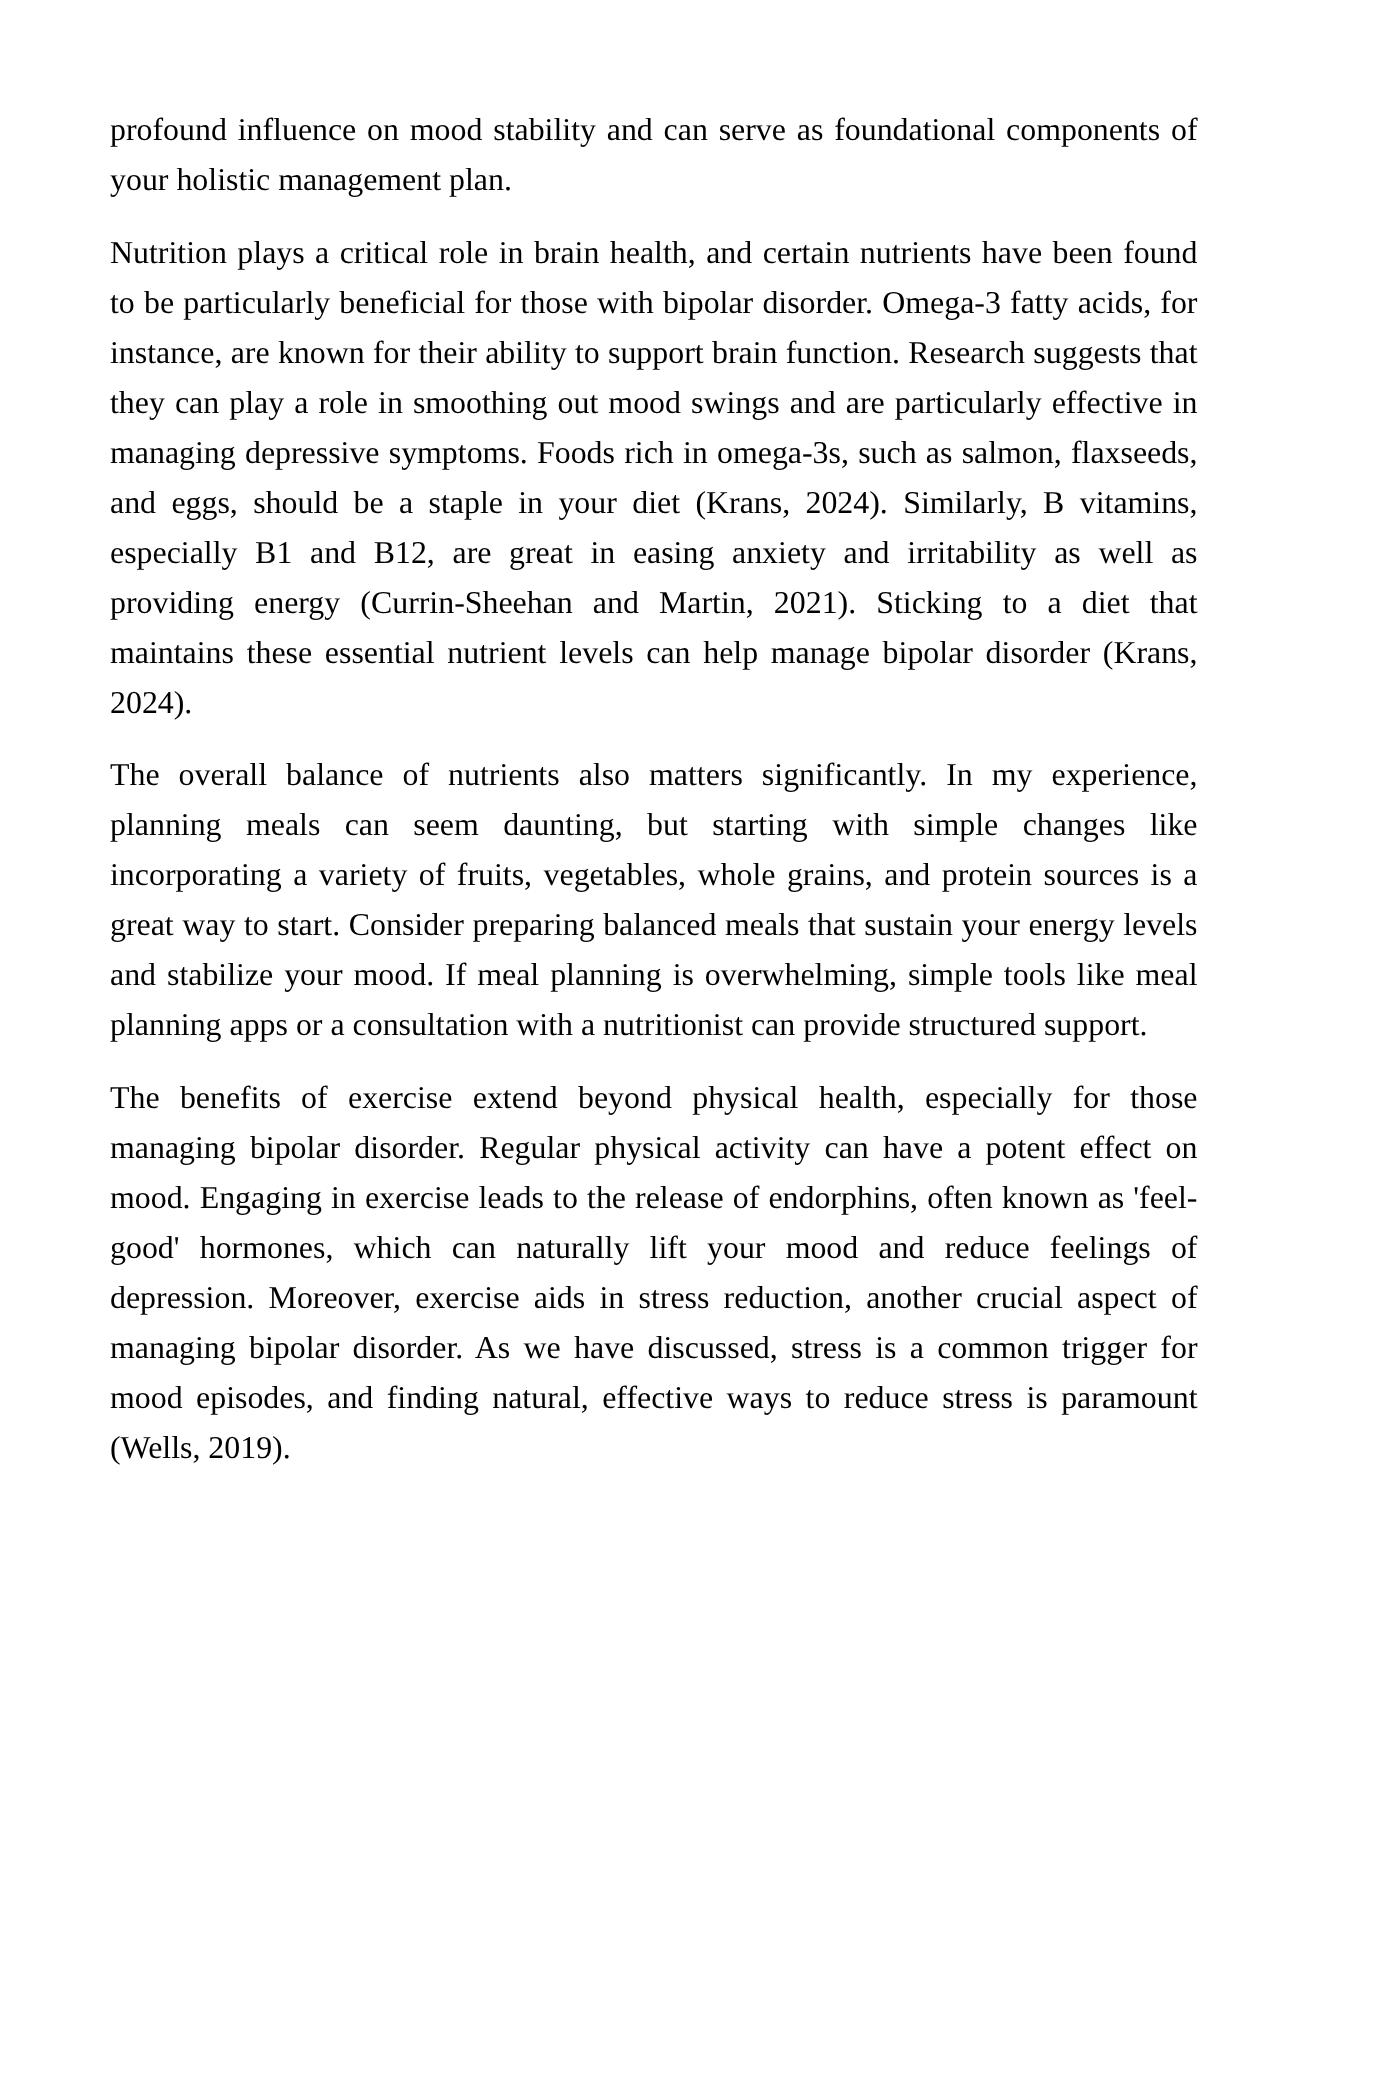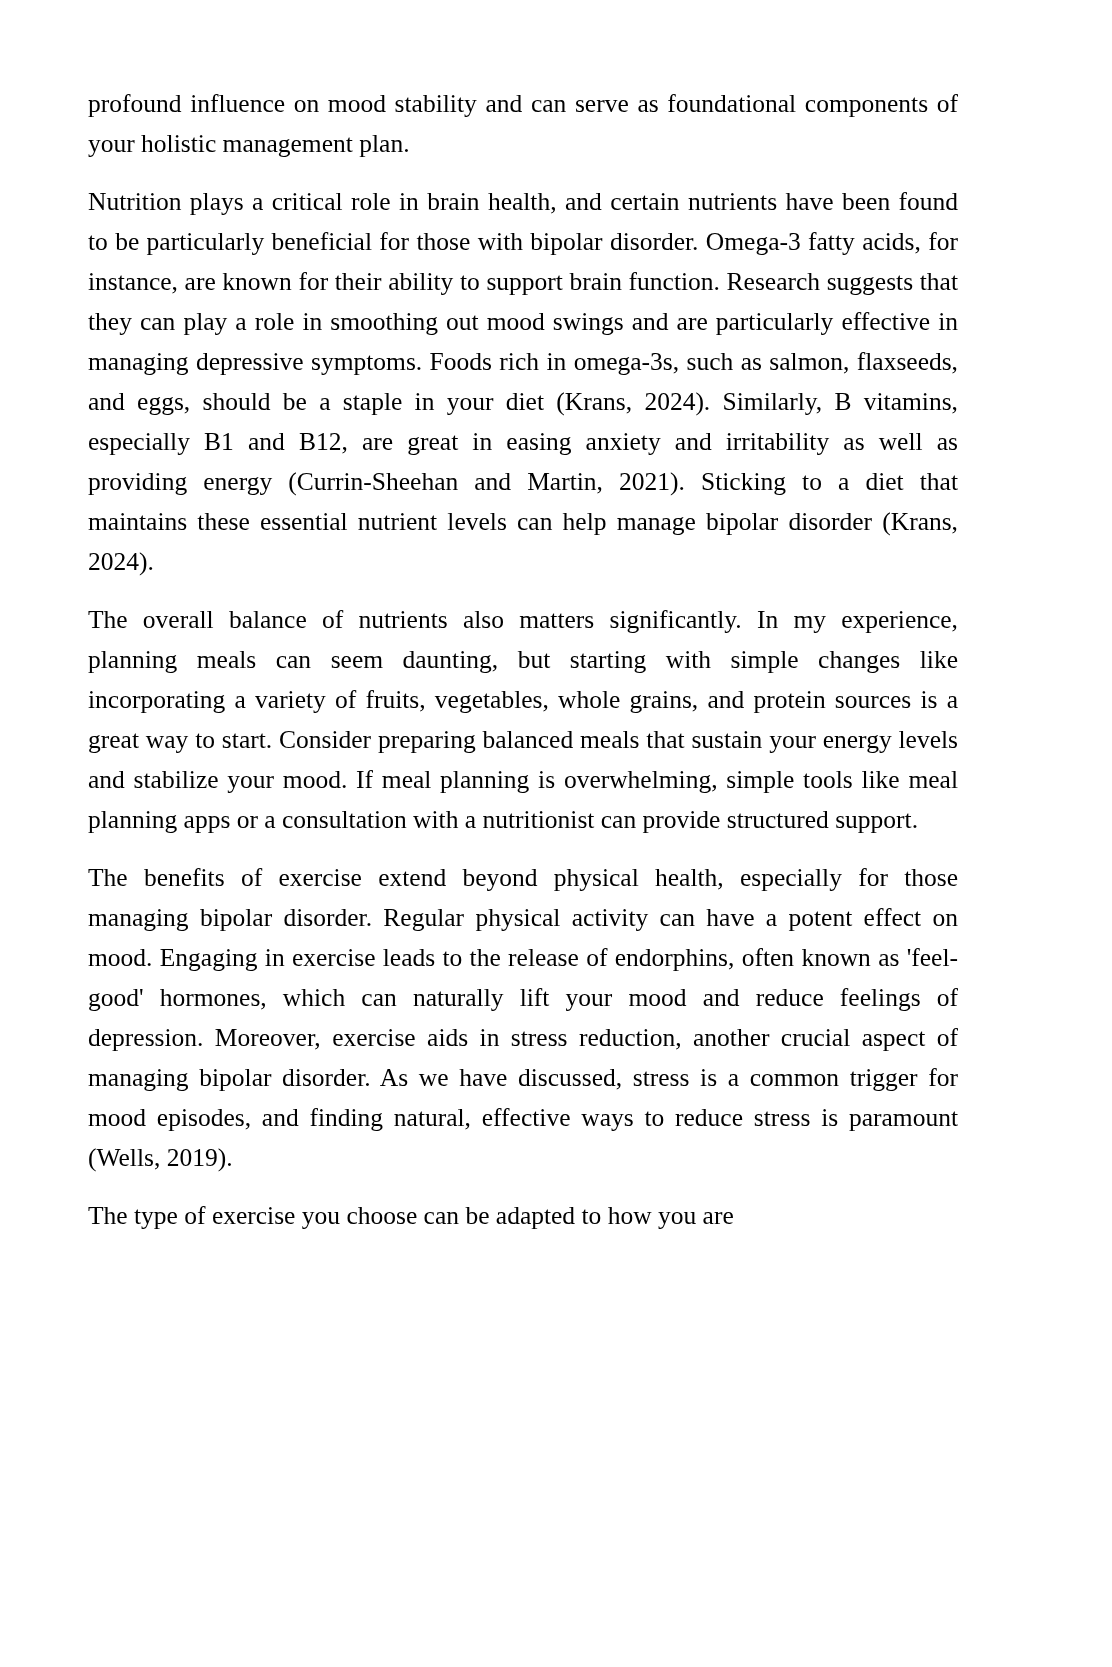--- a/index.html
+++ b/index.html
@@ -57,16 +57,15 @@
   <div class="text-column">
 
     <p class="para">profound influence on mood stability and can serve as foundational components of your holistic management plan.</p>
 
     <p class="para">Nutrition plays a critical role in brain health, and certain nutrients have been found to be particularly beneficial for those with bipolar disorder. Omega-3 fatty acids, for instance, are known for their ability to support brain function. Research suggests that they can play a role in smoothing out mood swings and are particularly effective in managing depressive symptoms. Foods rich in omega-3s, such as salmon, flaxseeds, and eggs, should be a staple in your diet (Krans, 2024). Similarly, B vitamins, especially B1 and B12, are great in easing anxiety and irritability as well as providing energy (Currin-Sheehan and Martin, 2021). Sticking to a diet that maintains these essential nutrient levels can help manage bipolar disorder (Krans, 2024).</p>
 
     <p class="para">The overall balance of nutrients also matters significantly. In my experience, planning meals can seem daunting, but starting with simple changes like incorporating a variety of fruits, vegetables, whole grains, and protein sources is a great way to start. Consider preparing balanced meals that sustain your energy levels and stabilize your mood. If meal planning is overwhelming, simple tools like meal planning apps or a consultation with a nutritionist can provide structured support.</p>
 
     <p class="para">The benefits of exercise extend beyond physical health, especially for those managing bipolar disorder. Regular physical activity can have a potent effect on mood. Engaging in exercise leads to the release of endorphins, often known as 'feel-good' hormones, which can naturally lift your mood and reduce feelings of depression. Moreover, exercise aids in stress reduction, another crucial aspect of managing bipolar disorder. As we have discussed, stress is a common trigger for mood episodes, and finding natural, effective ways to reduce stress is paramount (Wells, 2019).</p>
 
-    <p class="para truncated">The type of exercise you choose can be adapted to how you are</p>
 
   </div>
 </div>
 
 </body></html>

